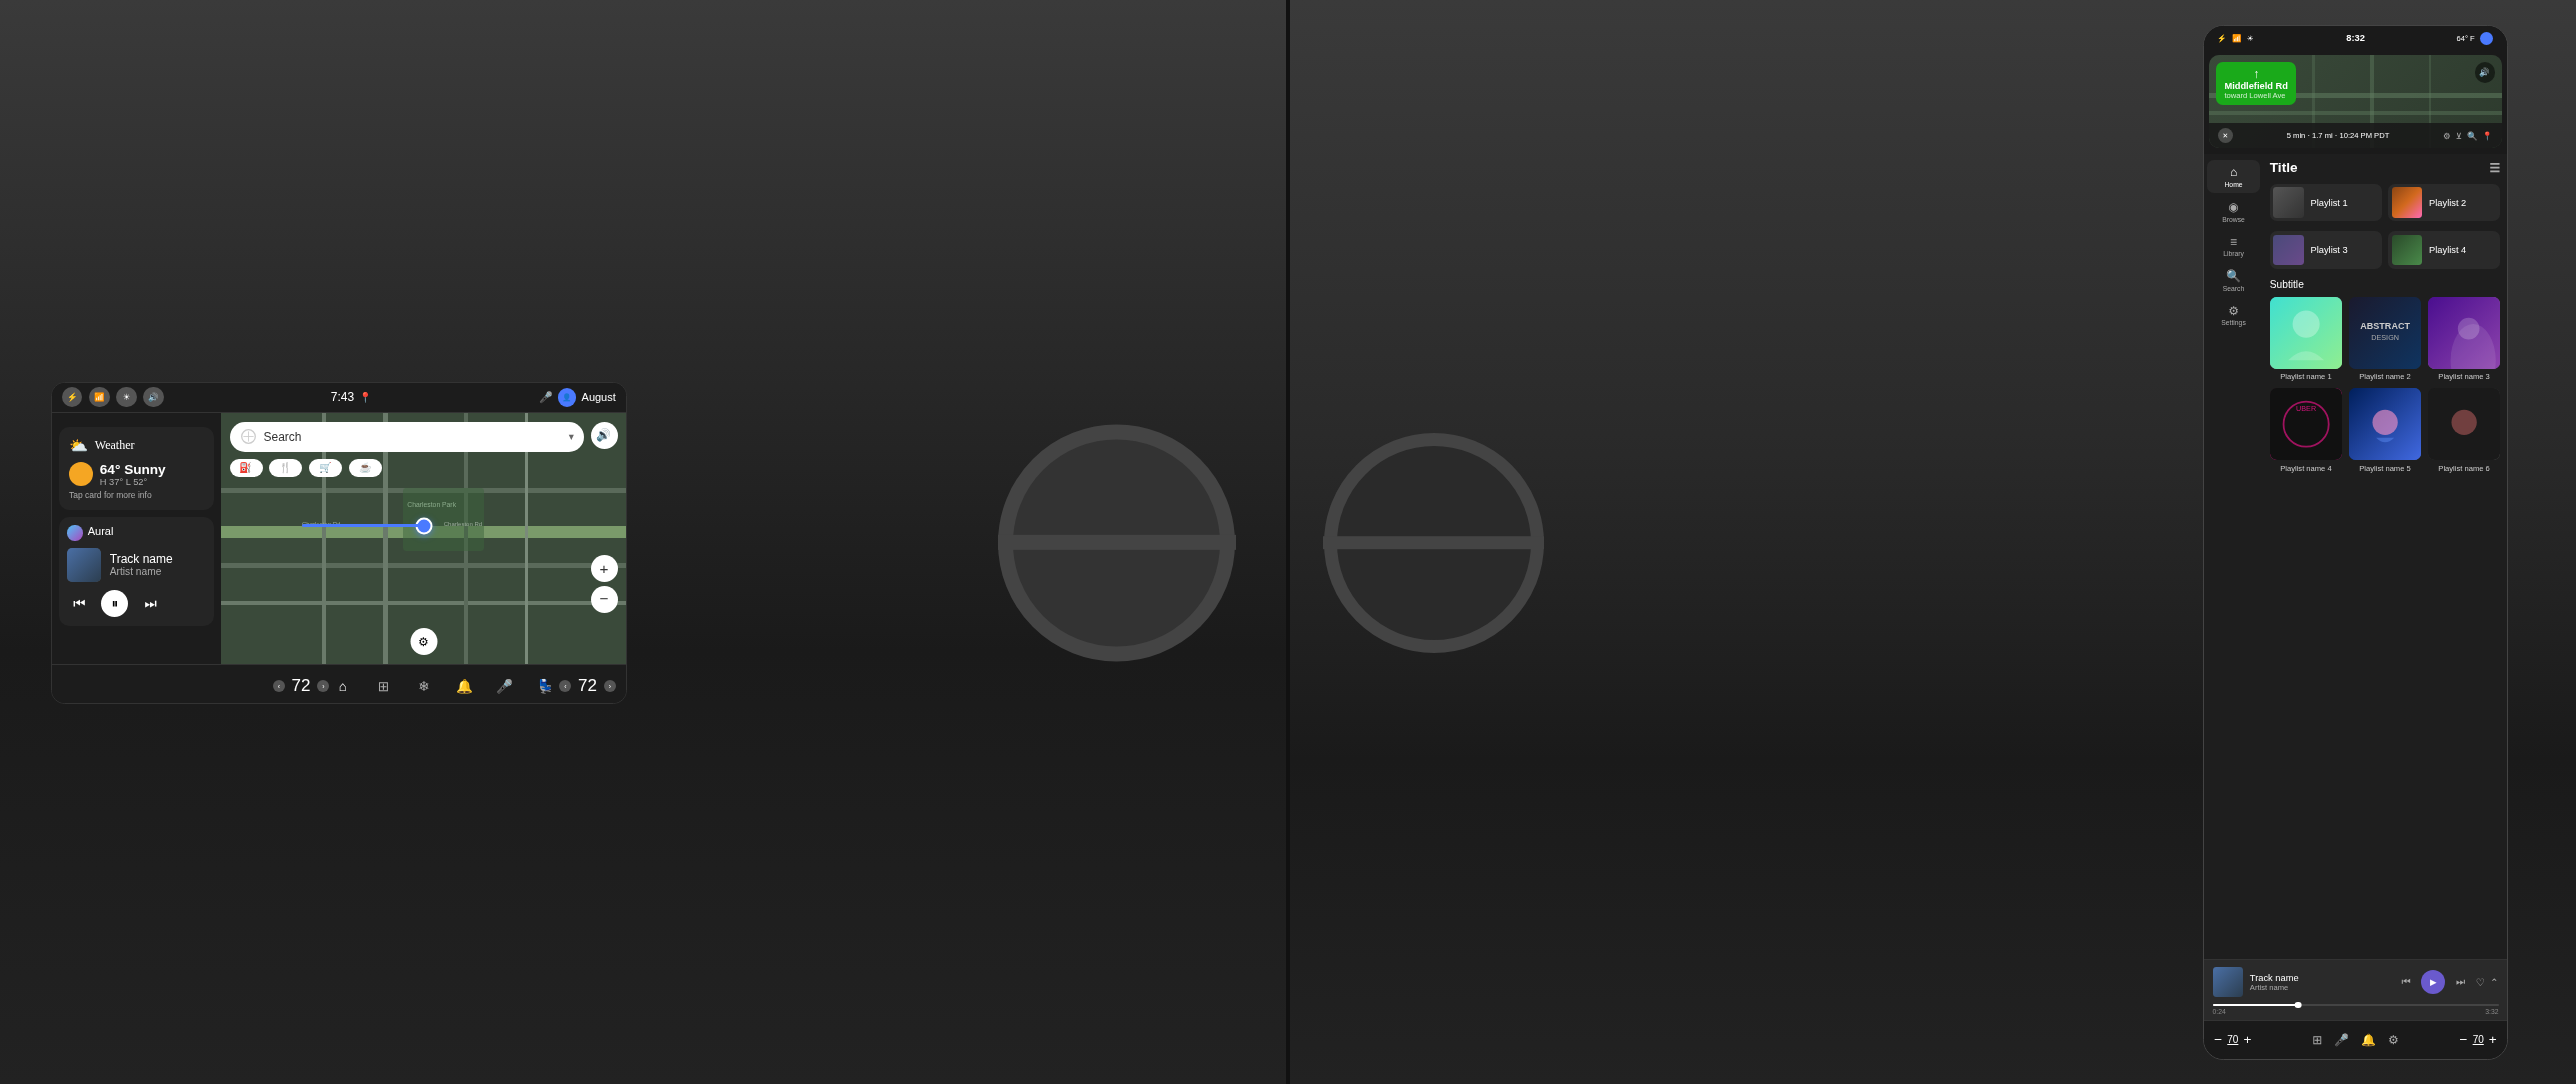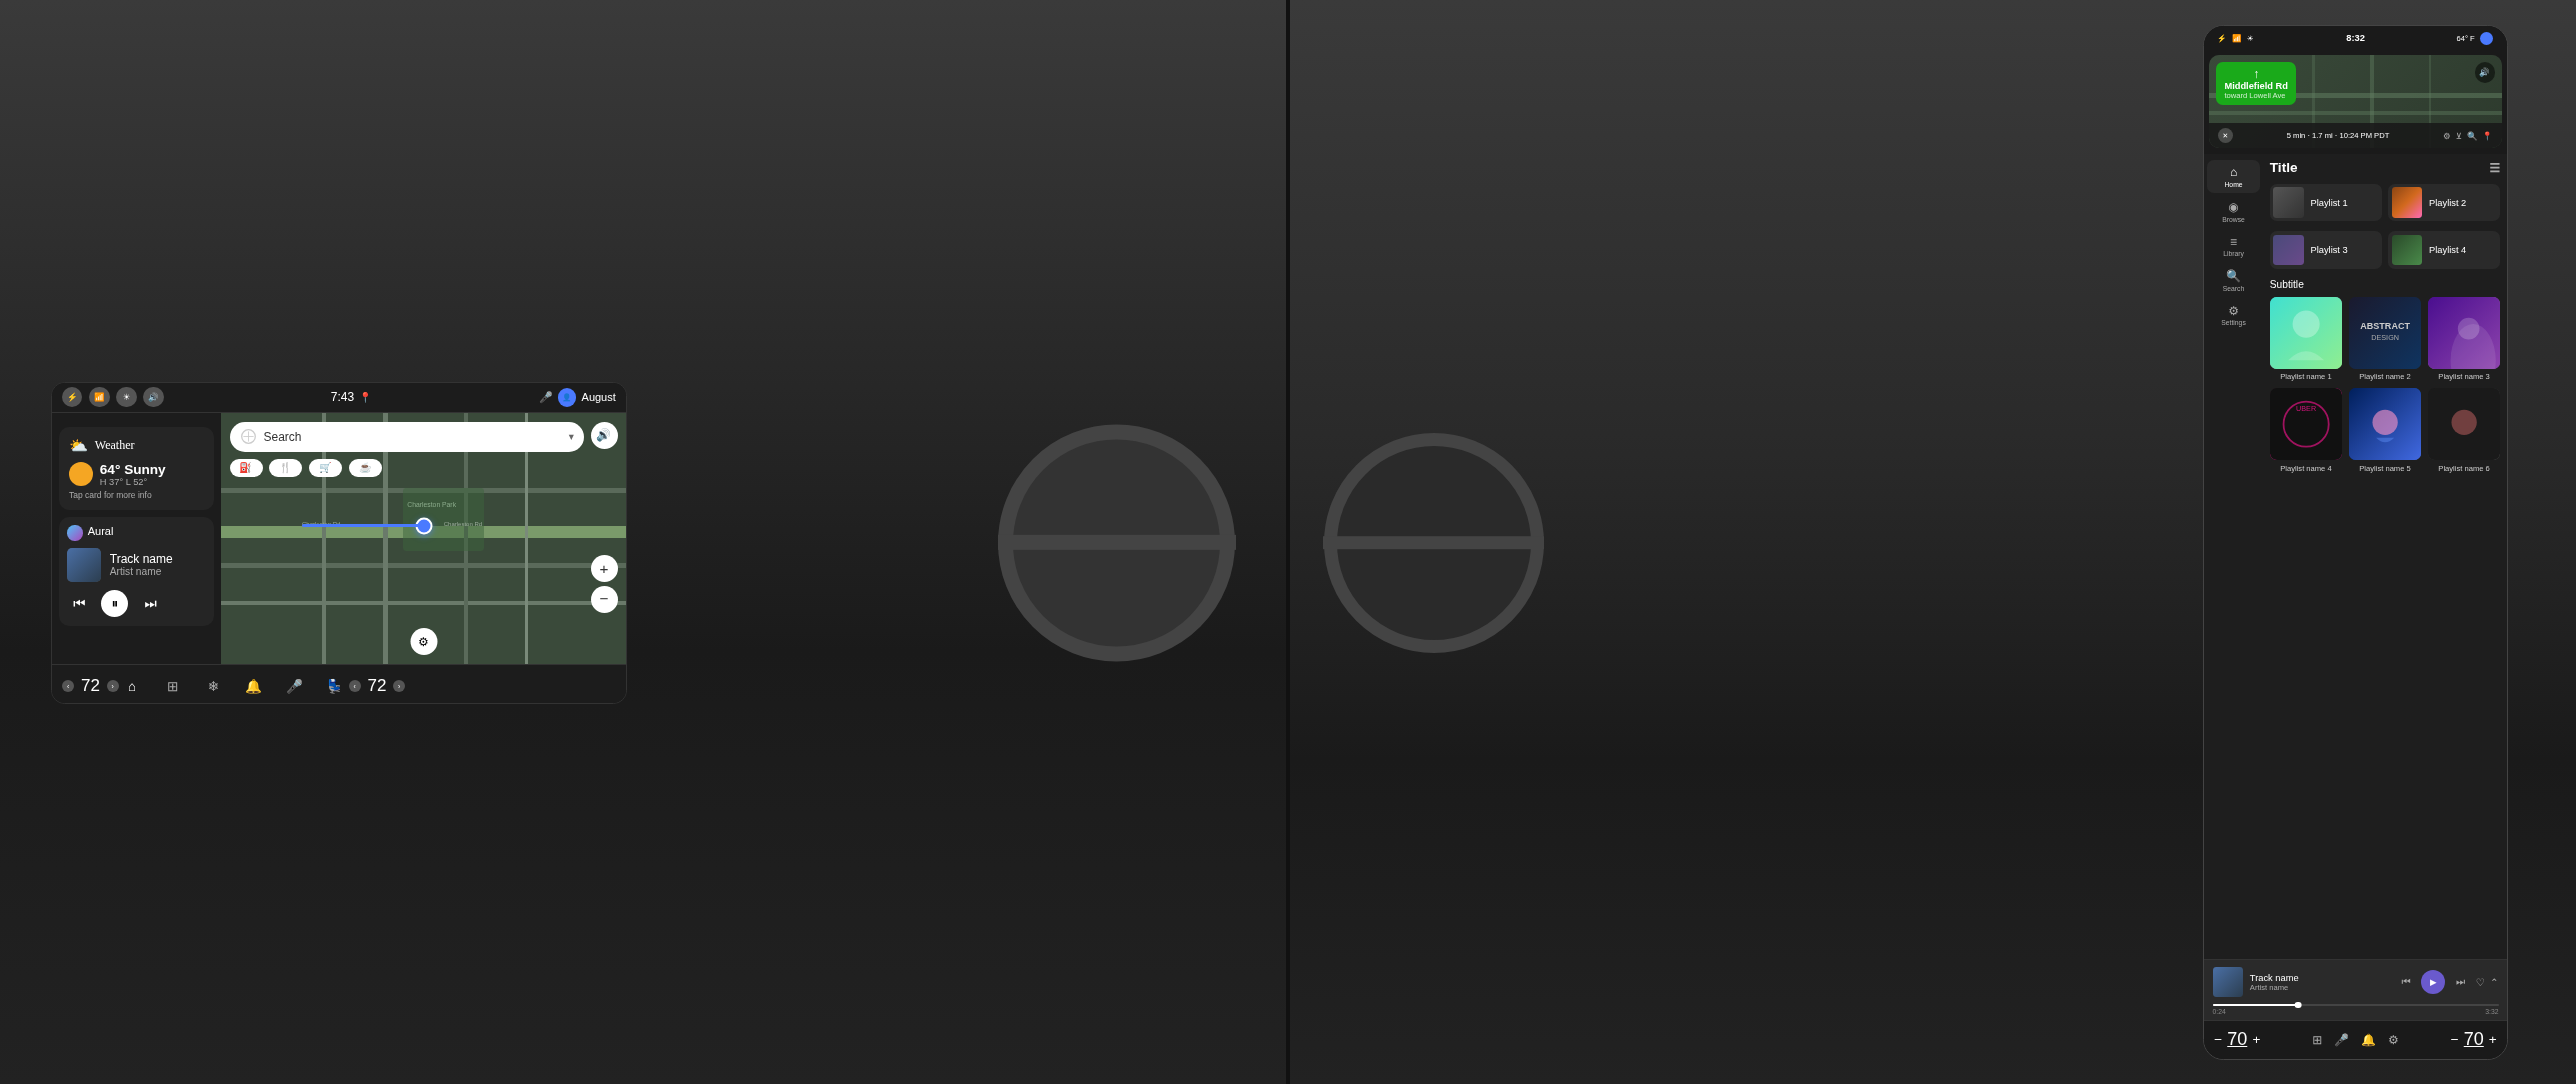--- a/index.html
+++ b/index.html
@@ -438,21 +438,21 @@
       left: 20%;
       border-radius: 1.7px;
     }
 
     .aa-bottom-bar {
       height: 44px;
       background: #1c1c1c;
       border-top: 0.8px solid #333;
       display: flex;
       align-items: center;
-      justify-content: flex-start;
+      justify-content: flex-end;
       padding: 0 10.2px;
     }
 
     .bottom-temp-left {
       display: flex;
       align-items: center;
       gap: 6.8px;
       color: #fff;
     }
 
@@ -991,21 +991,21 @@
     }
 
     .phone-bottom-temp {
       display: flex;
       align-items: center;
       gap: 5.1px;
       color: #fff;
     }
 
     .phone-bottom-value {
-      font-size: 18px;
+      font-size: 10px;
       font-weight: 500;
       text-decoration: underline;
     }
 
     .phone-bottom-nav {
       display: flex;
       gap: 12px;
     }
 
     .phone-bottom-icon {

